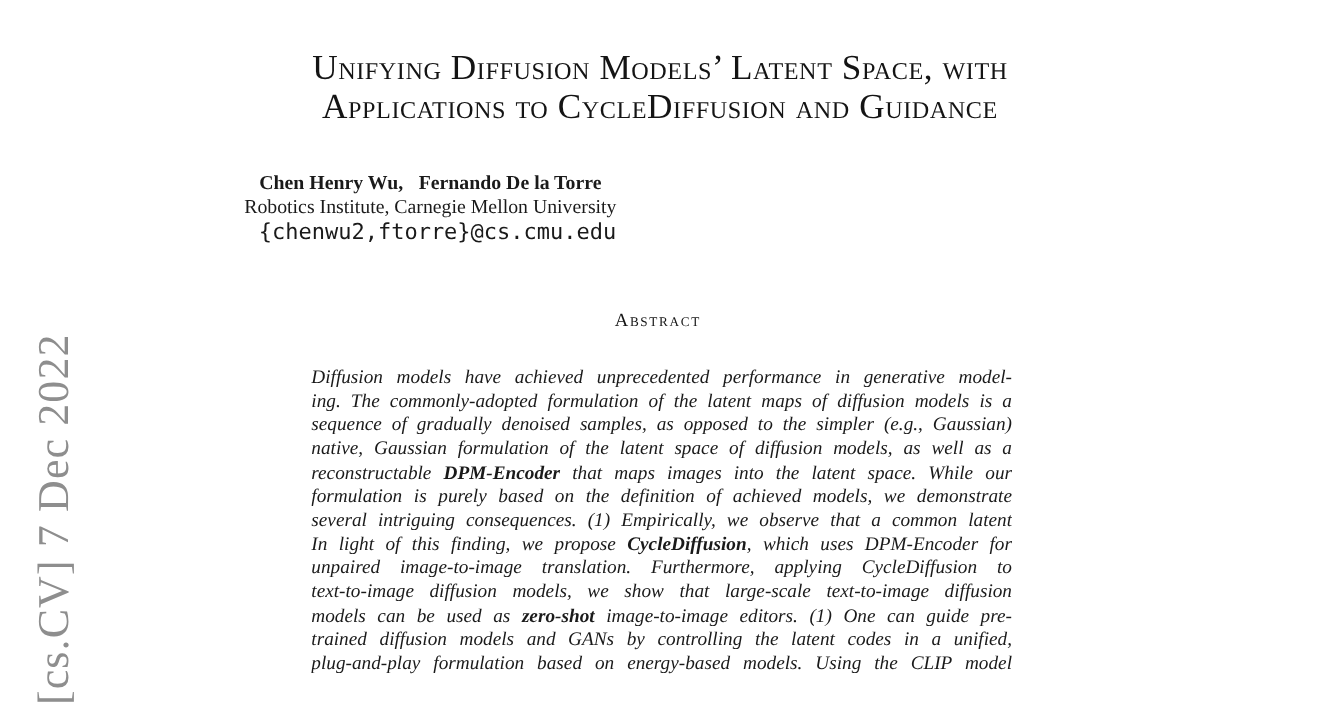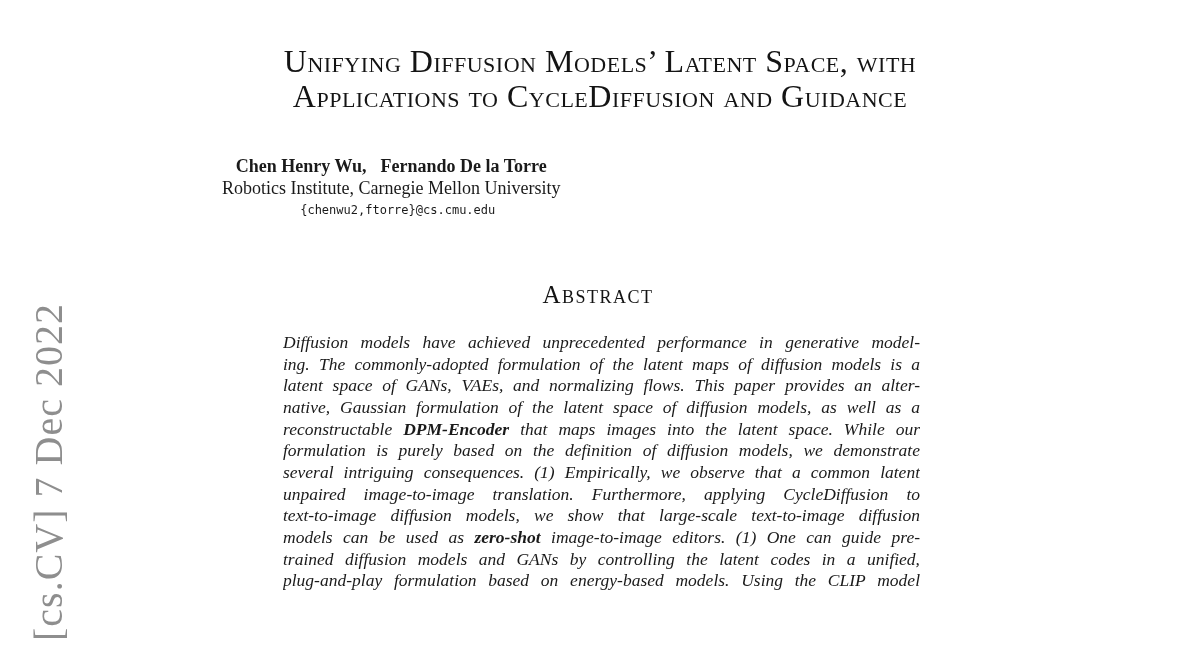--- a/index.html
+++ b/index.html
@@ -41,33 +41,33 @@
     top: 156px;
     font-size: 18px;
     line-height: 21.5px;
     color: #1a1a1a;
     text-align: center;
   }
   .author-names { font-weight: bold; }
   .author-names .n1 { margin-right: 14px; }
   .email {
     font-family: "DejaVu Sans Mono", "Liberation Mono", monospace;
-    font-size: 12px;
+    font-size: 20px;
     margin-top: 1px;
     color: #1a1a1a;
     margin-left: 13px;
   }
   .abstract-heading {
     position: absolute;
     top: 281px;
     left: 0;
     width: 1196px;
     text-align: center;
     font-variant: small-caps;
-    font-size: 25px;
+    font-size: 17px;
     letter-spacing: 1.5px;
     color: #141414;
   }
   .abstract-body {
     position: absolute;
     left: 283px;
     top: 332px;
     width: 637px;
     font-size: 17.5px;
     color: #1a1a1a;
@@ -104,25 +104,26 @@
     </div>
     <div>Robotics Institute, Carnegie Mellon University</div>
     <div class="email">{chenwu2,ftorre}@cs.cmu.edu</div>
   </div>
 
   <div class="abstract-heading">Abstract</div>
 
   <div class="abstract-body" id="abstract-body">
       <div class="abs-line"><span>Diffusion models have achieved unprecedented performance in generative model-</span></div>
       <div class="abs-line"><span>ing. The commonly-adopted formulation of the latent maps of diffusion models is a</span></div>
-      <div class="abs-line"><span>latent space of GANs, VAEs, and normalizing flows. This paper provides an alter-</span></div>
+      <div class="abs-line"><span>sequence of gradually denoised samples, as opposed to the simpler (e.g., Gaussian)</span></div>
       <div class="abs-line"><span>native, Gaussian formulation of the latent space of diffusion models, as well as a</span></div>
       <div class="abs-line"><span>reconstructable </span><span class="seg-b">DPM-Encoder</span><span> that maps images into the latent space. While our</span></div>
-      <div class="abs-line"><span>formulation is purely based on the definition of diffusion models, we demonstrate</span></div>
+      <div class="abs-line"><span>formulation is purely based on the definition of achieved models, we demonstrate</span></div>
       <div class="abs-line"><span>several intriguing consequences. (1) Empirically, we observe that a common latent</span></div>
+      <div class="abs-line"><span>In light of this finding, we propose </span><span class="seg-b">CycleDiffusion</span><span>, which uses DPM-Encoder for</span></div>
       <div class="abs-line"><span>unpaired image-to-image translation. Furthermore, applying CycleDiffusion to</span></div>
       <div class="abs-line"><span>text-to-image diffusion models, we show that large-scale text-to-image diffusion</span></div>
       <div class="abs-line"><span>models can be used as </span><span class="seg-b">zero-shot</span><span> image-to-image editors. (1) One can guide pre-</span></div>
       <div class="abs-line"><span>trained diffusion models and GANs by controlling the latent codes in a unified,</span></div>
       <div class="abs-line"><span>plug-and-play formulation based on energy-based models. Using the CLIP model</span></div>
     </div>
 
 </div>
 
 </body></html>

